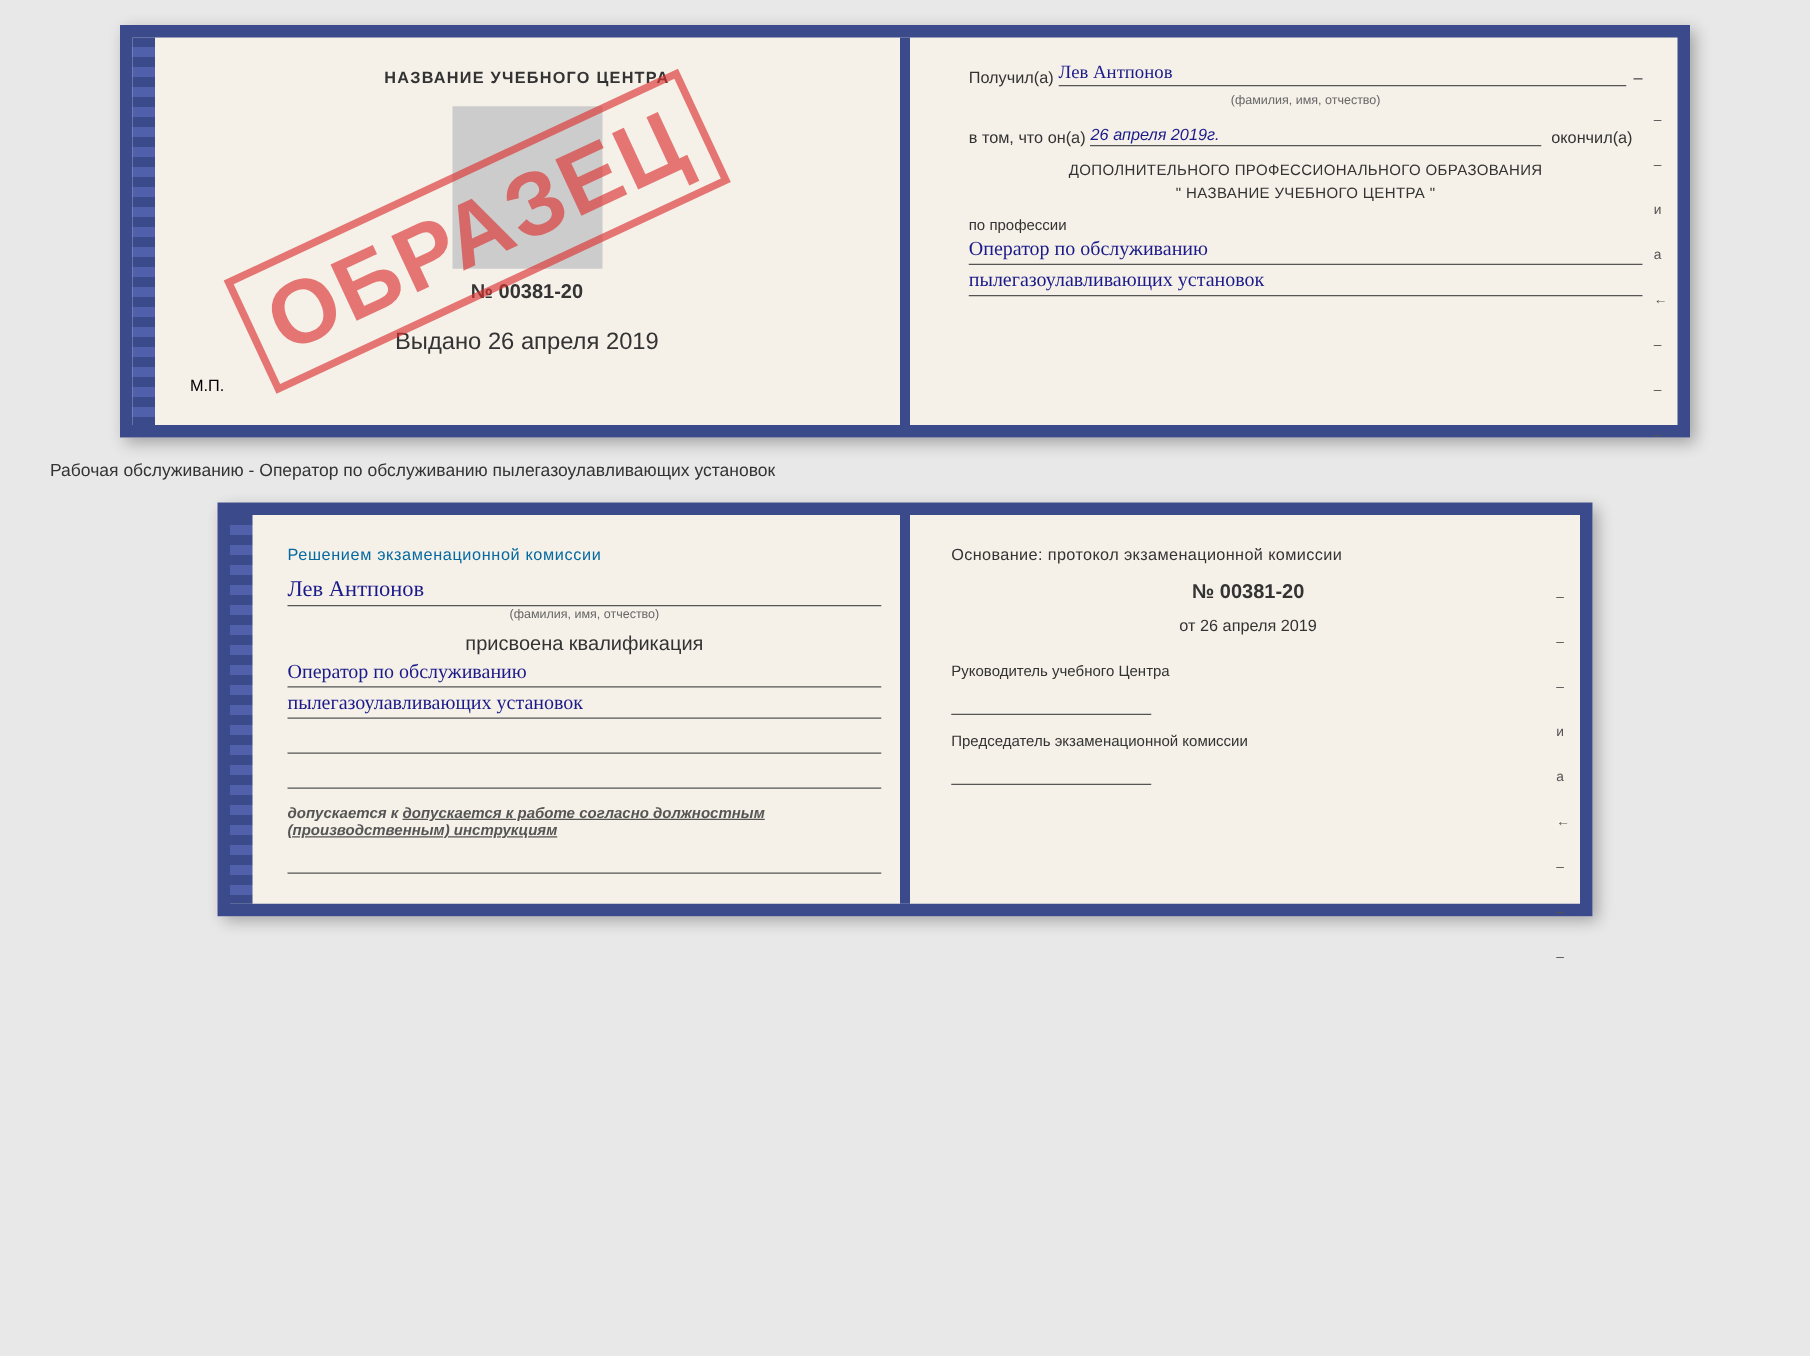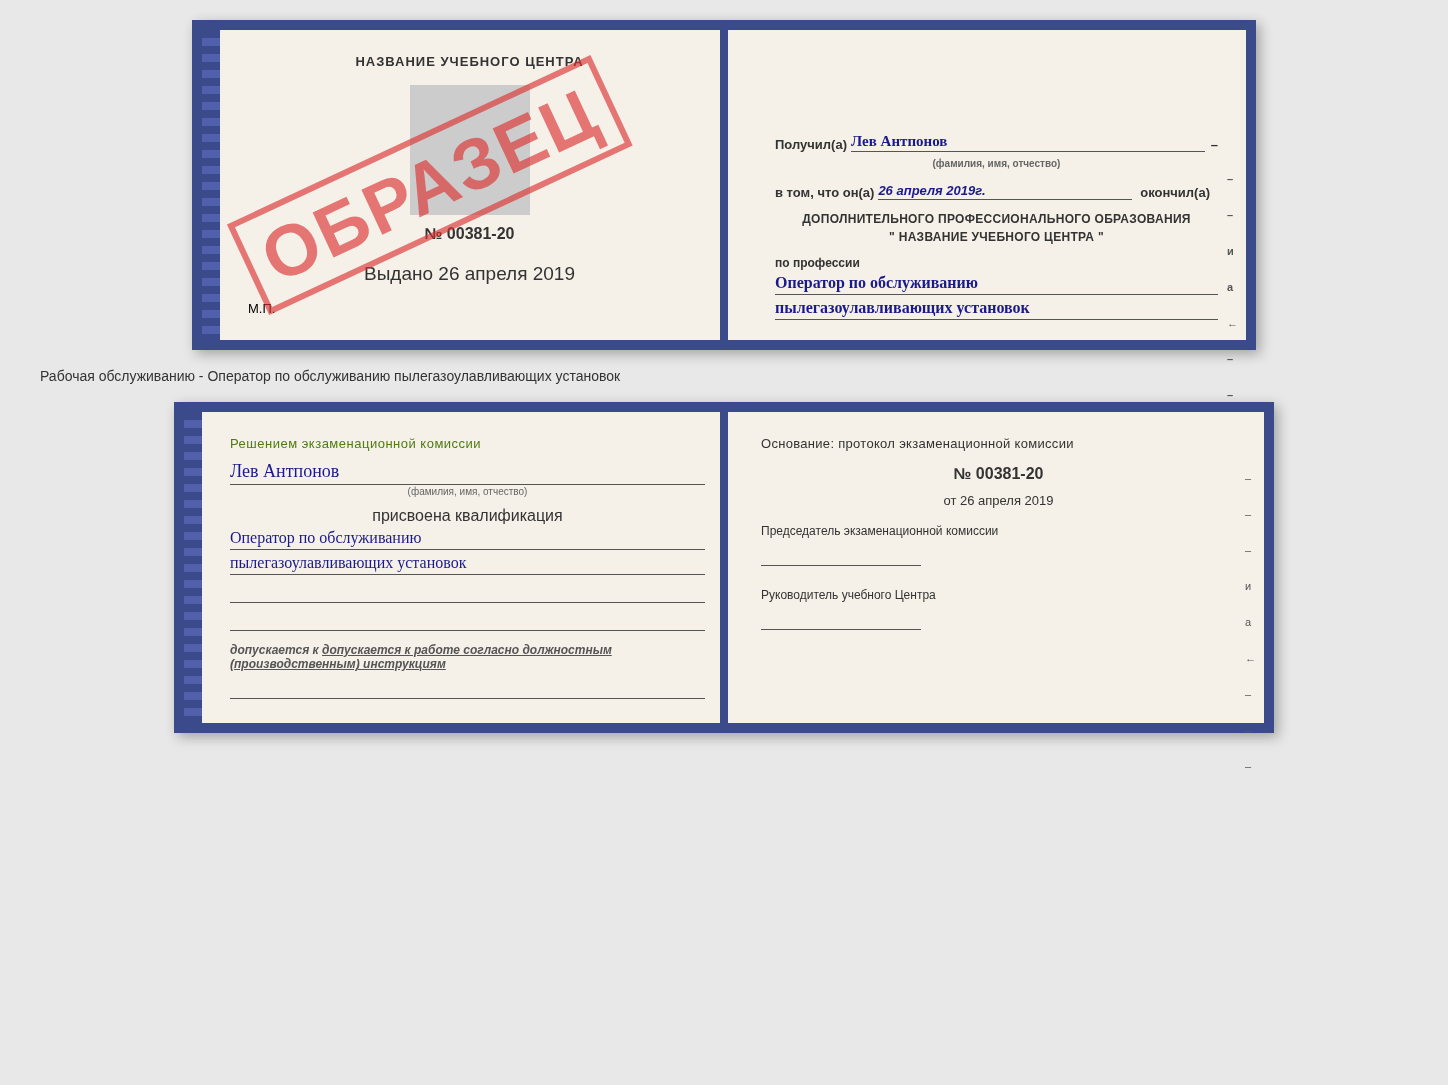--- a/index.html
+++ b/index.html
@@ -19,26 +19,25 @@
       display: flex;
       flex-direction: column;
       align-items: center;
       gap: 18px;
       width: 100%;
     }
 
     
     .cert-book {
       display: flex;
-      width: 1064px;
+      width: 1256px;
       border: 10px solid #3a4a8a;
       background: #f5f0e8;
       position: relative;
       box-shadow: 4px 4px 12px rgba(0,0,0,0.3);
-      align-items: flex-end;
     }
 
     .cert-book::after {
       content: '';
       position: absolute;
       left: 50%;
       top: 0;
       bottom: 0;
       width: 8px;
       background: #3a4a8a;
@@ -121,21 +120,20 @@
       letter-spacing: 2px;
       white-space: nowrap;
       pointer-events: none;
       z-index: 10;
       line-height: 1;
     }
 
     
     .cert-right {
       padding: 20px 28px 20px 56px;
-      font-weight: bold;
     }
 
     .cert-field-row {
       display: flex;
       align-items: flex-end;
       margin-bottom: 6px;
       font-size: 13px;
       font-family: Arial, sans-serif;
       color: #333;
     }
@@ -239,21 +237,21 @@
 
     .qual-left, .qual-right {
       flex: 1;
       padding: 24px 28px;
       position: relative;
     }
 
     .qual-section-title {
       font-size: 13px;
       font-family: Arial, sans-serif;
-      color: #4d7c0f;
+      color: #0369a1;
       letter-spacing: 0.5px;
       margin-bottom: 10px;
     }
 
     .qual-name-value {
       font-family: 'Segoe Script', 'Brush Script MT', cursive;
       font-size: 18px;
       color: #1a1a8a;
       display: block;
       margin-bottom: 2px;
@@ -472,30 +470,30 @@
     <div class="qual-right">
       <div class="qual-right-title">Основание: протокол экзаменационной комиссии</div>
 
       <div class="qual-protocol-number">№ 00381-20</div>
 
       <div class="qual-date-row">
         <span>от</span>
         <span>26 апреля 2019</span>
       </div>
 
+      <div class="qual-signature-block" style="margin-top: 20px;">
+        <div class="qual-sig-label">Руководитель учебного Центра</div>
+        <span class="qual-sig-line"></span>
+      </div>
+
       <div class="qual-signature-block">
         <div class="qual-sig-label">Председатель экзаменационной комиссии</div>
         <span class="qual-sig-line"></span>
       </div>
 
-      <div class="qual-signature-block" style="margin-top: 20px;">
-        <div class="qual-sig-label">Руководитель учебного Центра</div>
-        <span class="qual-sig-line"></span>
-      </div>
-
       <div class="qual-right-side-marks">
         <span>–</span>
         <span>–</span>
         <span>–</span>
         <span>и</span>
         <span>а</span>
         <span>←</span>
         <span>–</span>
         <span>–</span>
         <span>–</span>

